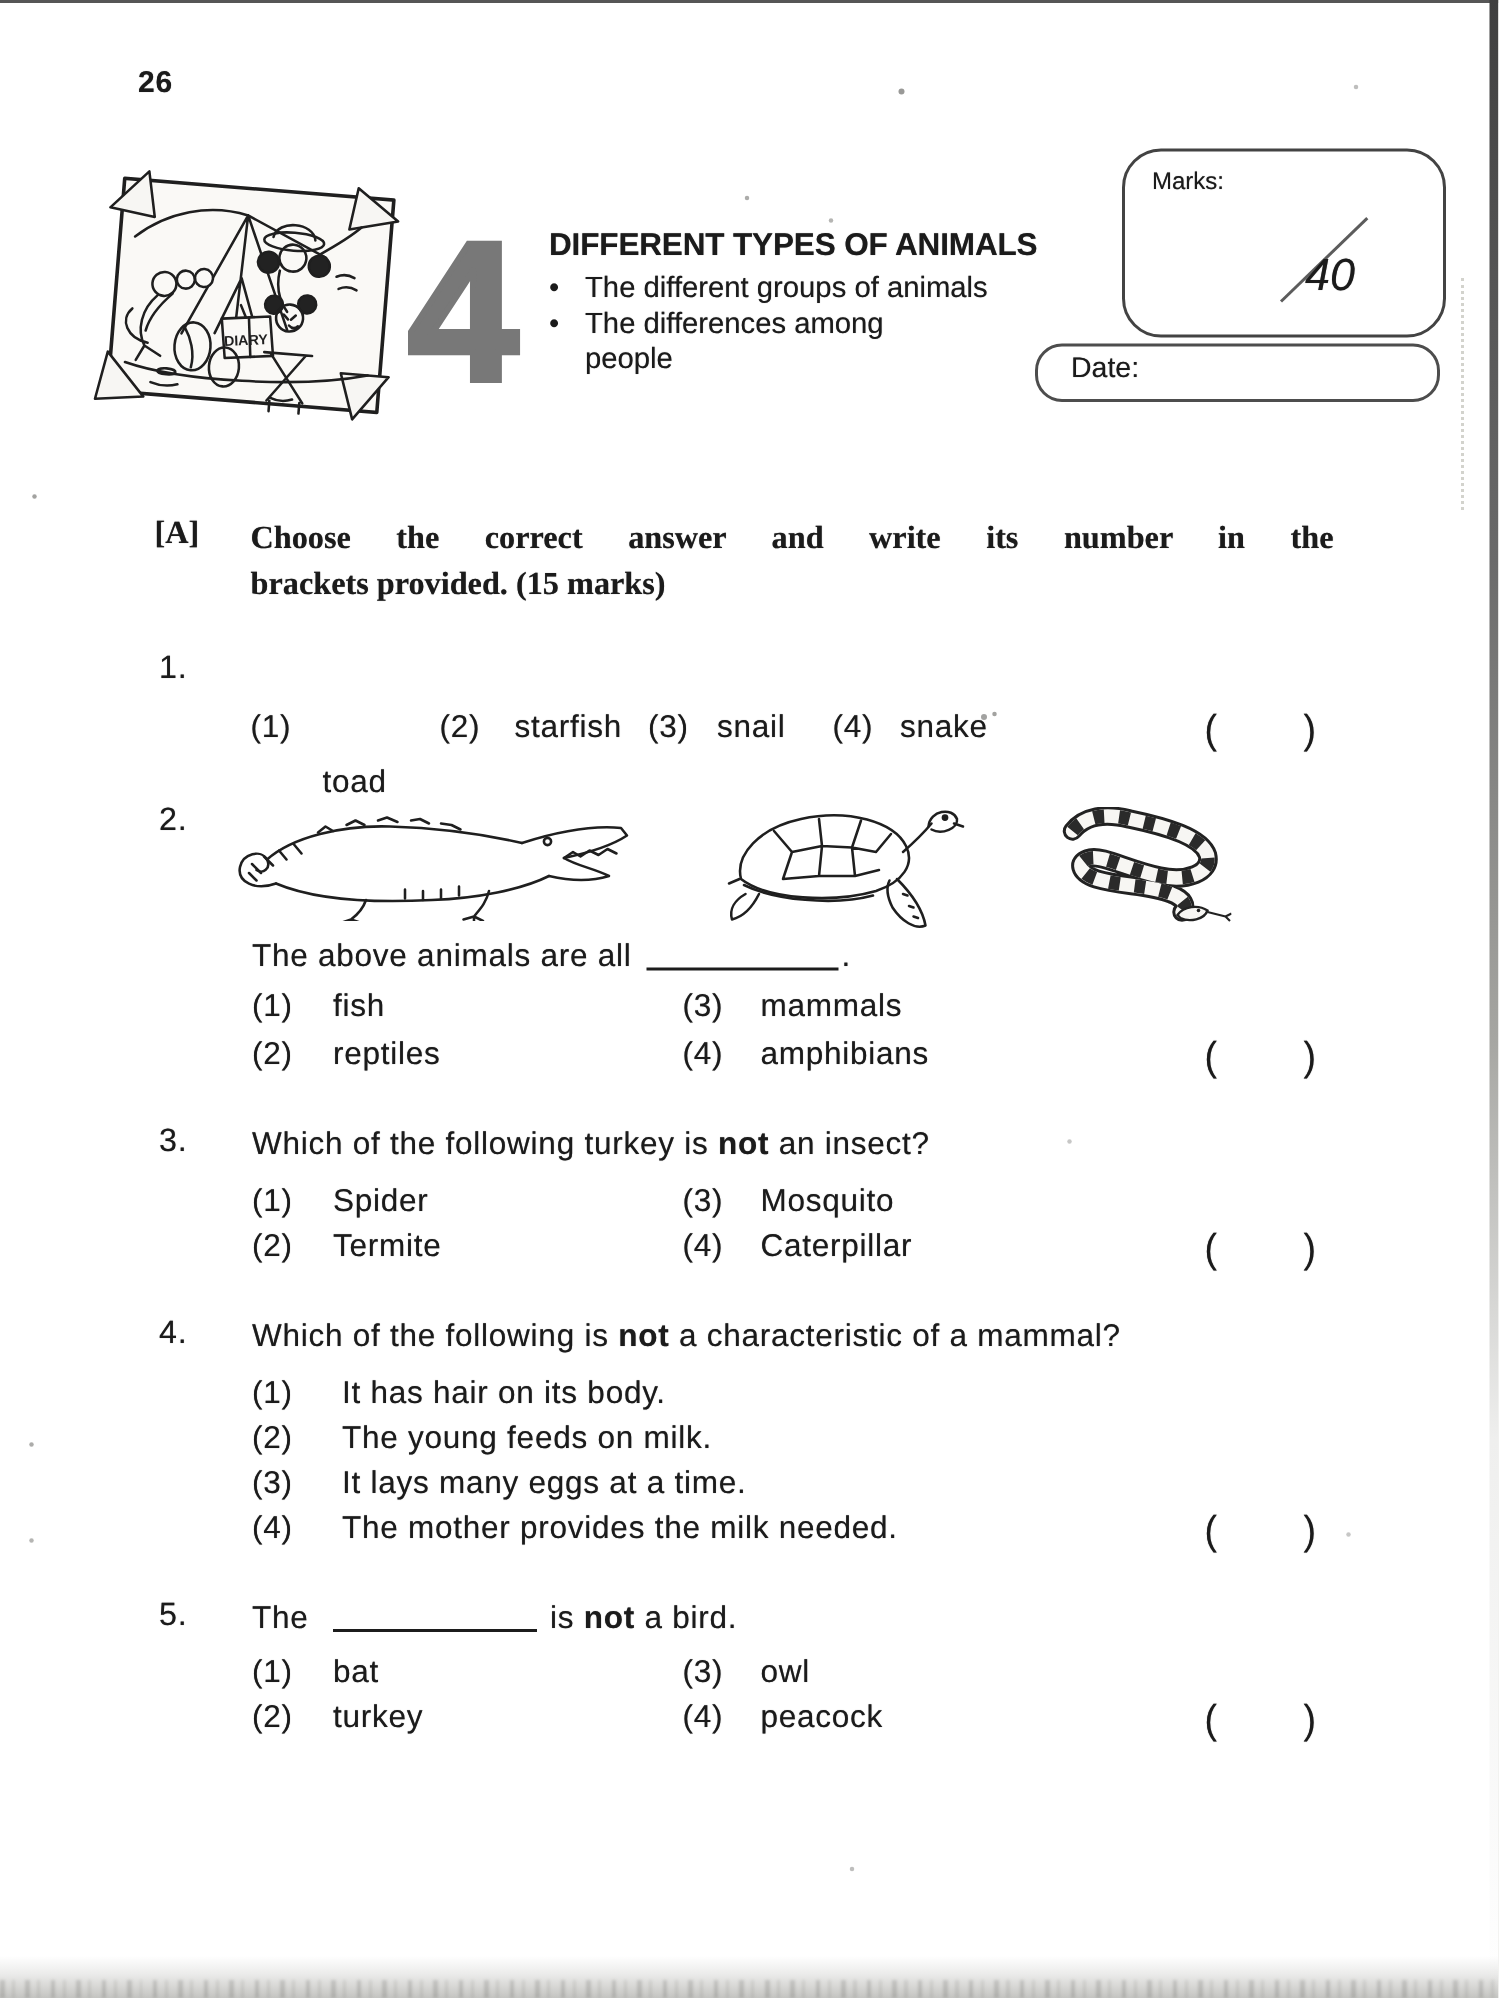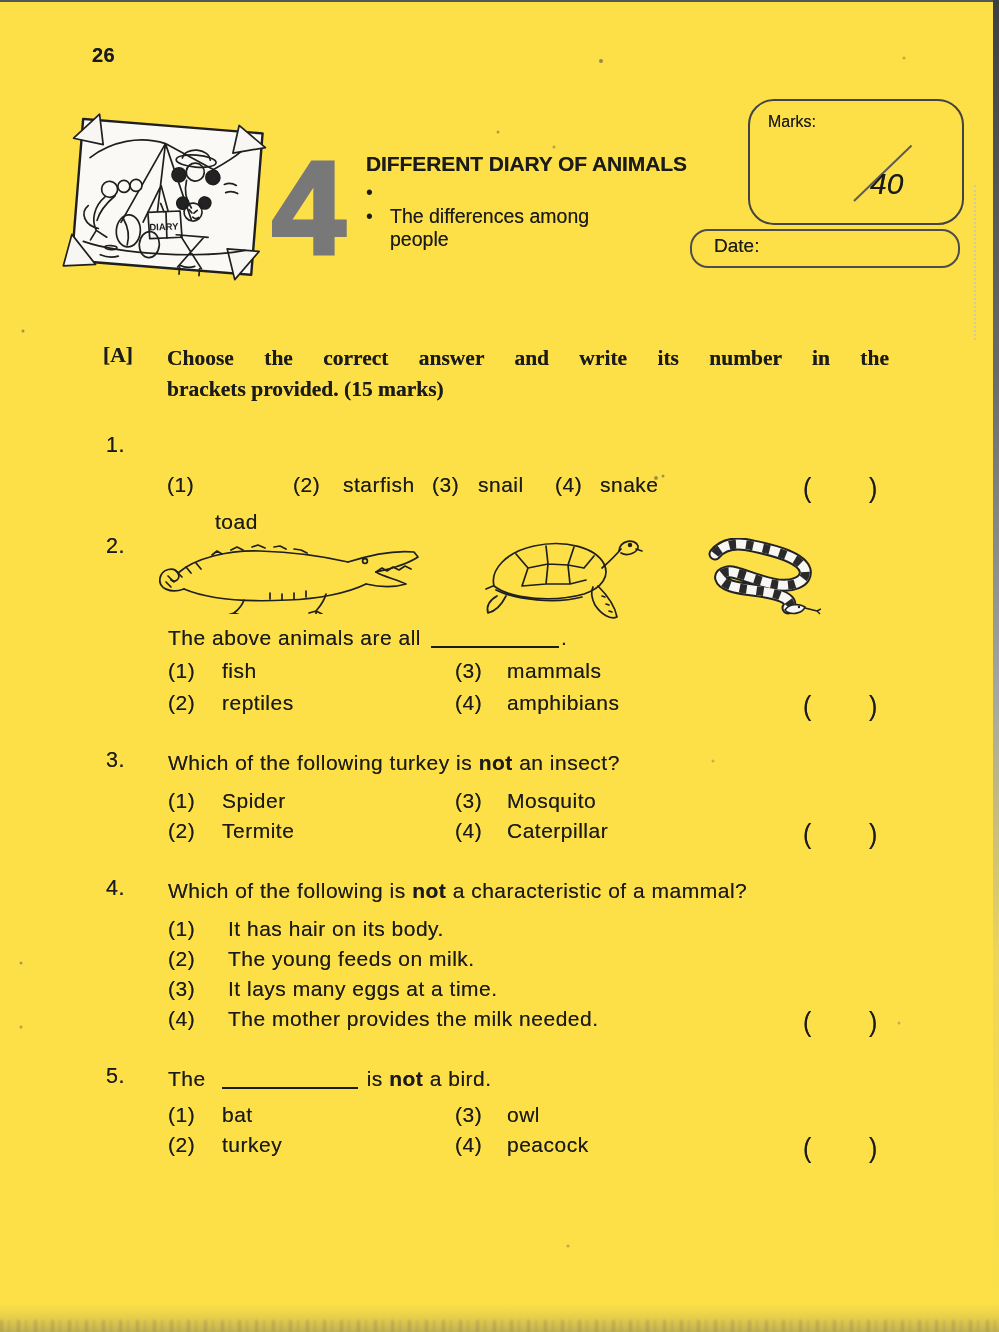--- a/index.html
+++ b/index.html
@@ -1,16 +1,16 @@
 <!DOCTYPE html>
 <html><head>
 <meta charset="utf-8">
 <style>
   html,body{margin:0;padding:0;background:#e9e9e6;}
-  .page{position:relative;width:999px;height:1332px;background:#fde047;overflow:hidden;
+  .page{position:relative;width:999px;height:1332px;background:#ffffff;overflow:hidden;
         font-family:"Liberation Sans",sans-serif;color:#1b1b1b;}
   .ink{text-shadow:0 0 .5px rgba(25,25,25,.65);}
 
   
   .scan-top-edge{position:absolute;top:0;left:0;width:100%;height:2px;background:#565656;}
   .scan-right-edge{position:absolute;top:0;right:0;width:6px;height:100%;
      background:linear-gradient(180deg,#3f3f3f 0%,#6a6a6a 28%,#a6a6a2 52%,rgba(166,166,160,.18) 72%,rgba(166,166,160,0) 100%);}
   .scan-dash{position:absolute;left:974px;top:185px;height:155px;border-left:2px dotted #c4c4bd;opacity:.75;}
   .scan-bottom-band{position:absolute;left:0;right:0;bottom:0;height:28px;
      background:linear-gradient(0deg,rgba(108,108,100,.40),rgba(108,108,100,.14) 55%,rgba(108,108,100,0));}
@@ -129,24 +129,25 @@
 
         <path d="M158,64 c4,-2 8,-2 12,0 M160,72 c4,-2 8,-2 12,0"></path>
       </g>
       <text x="87" y="116" font-size="9.5" font-weight="bold" fill="#1f1f1f" transform="rotate(-7 87 116)" font-family="Liberation Sans, sans-serif">DIARY</text>
     </svg>
   </div>
 
   <div class="unit-number">4</div>
 
   <div class="header-text">
-    <div class="unit-title ink">DIFFERENT DIARY OF ANIMALS</div>
+    <div class="unit-title ink">DIFFERENT TYPES OF ANIMALS</div>
     <div class="bullets">
       <div class="bullet-line">
         <span class="bullet">•</span>
+        <span class="bullet-text ink">The different groups of animals</span>
       </div>
       <div class="bullet-line">
         <span class="bullet">•</span>
         <span class="bullet-text ink">The differences among
 people</span>
       </div>
     </div>
   </div>
 
   <div class="marks-box">

